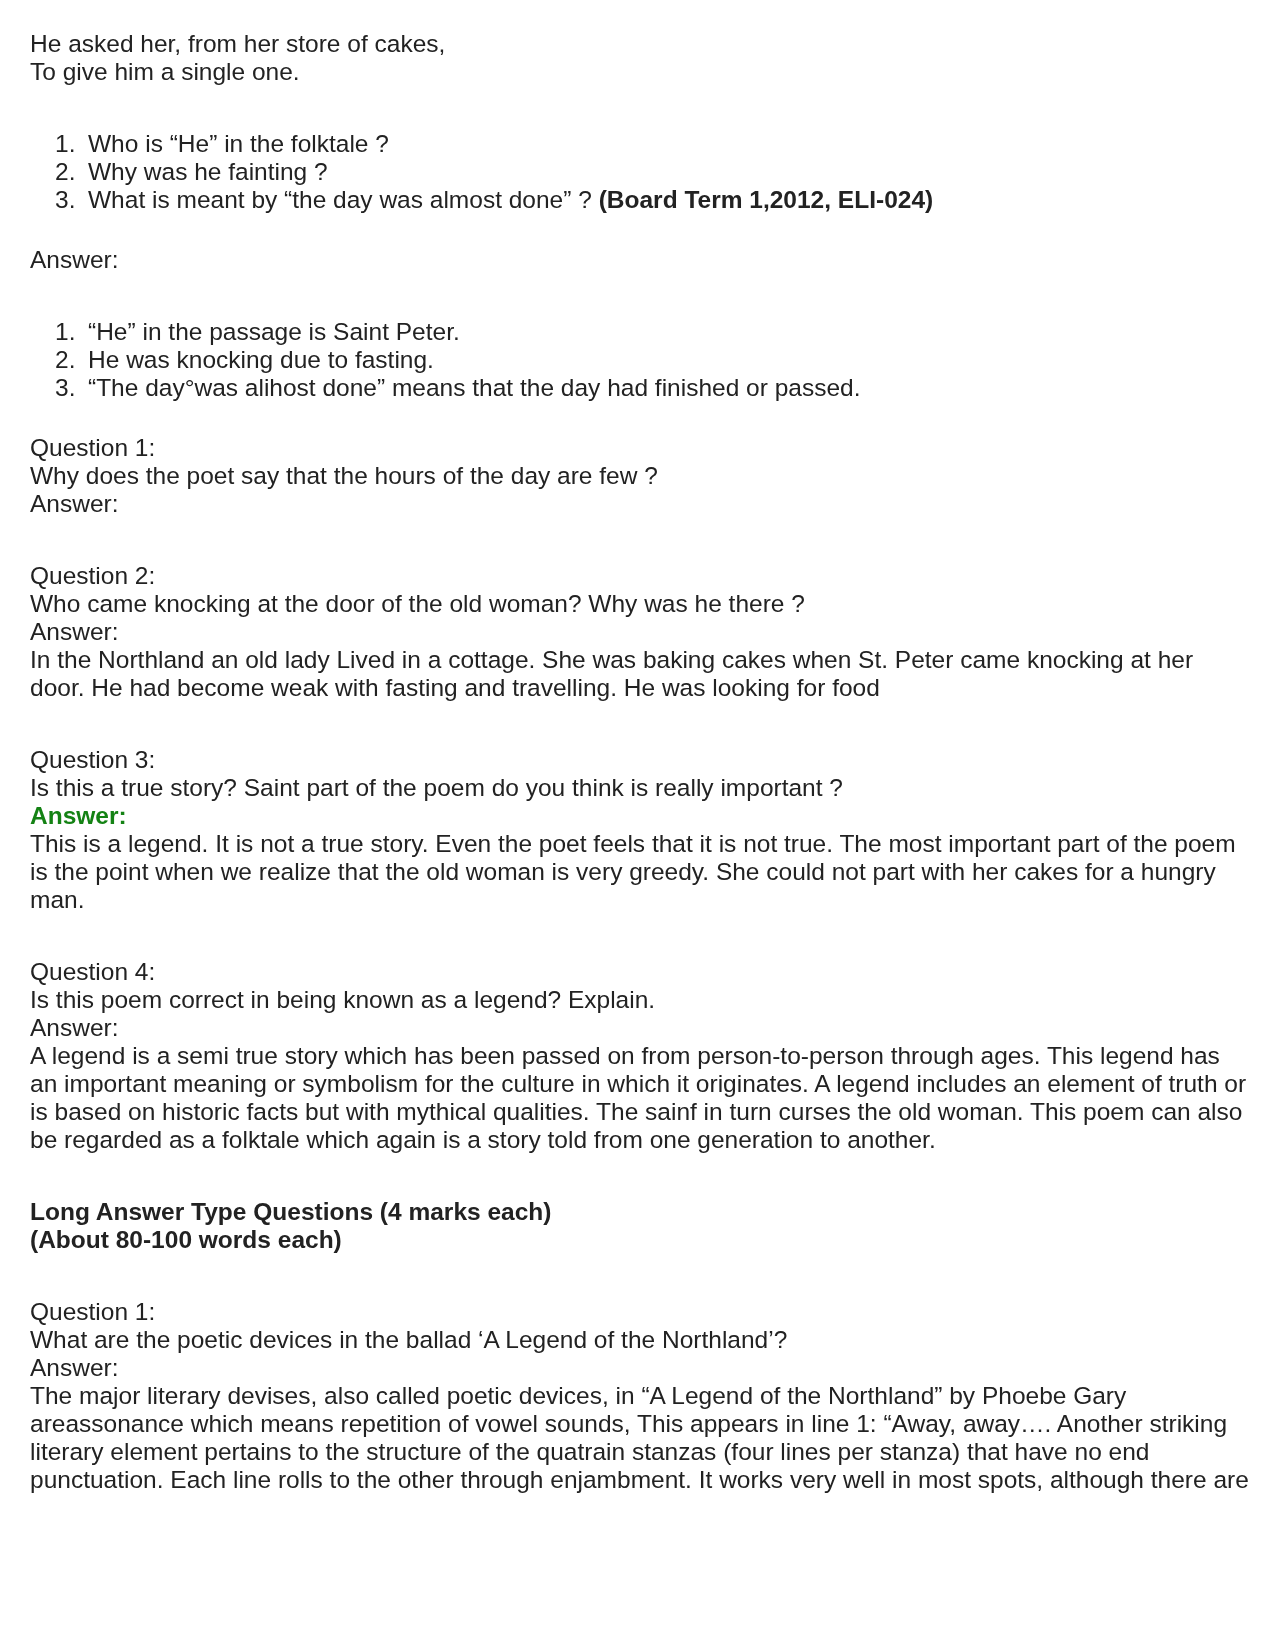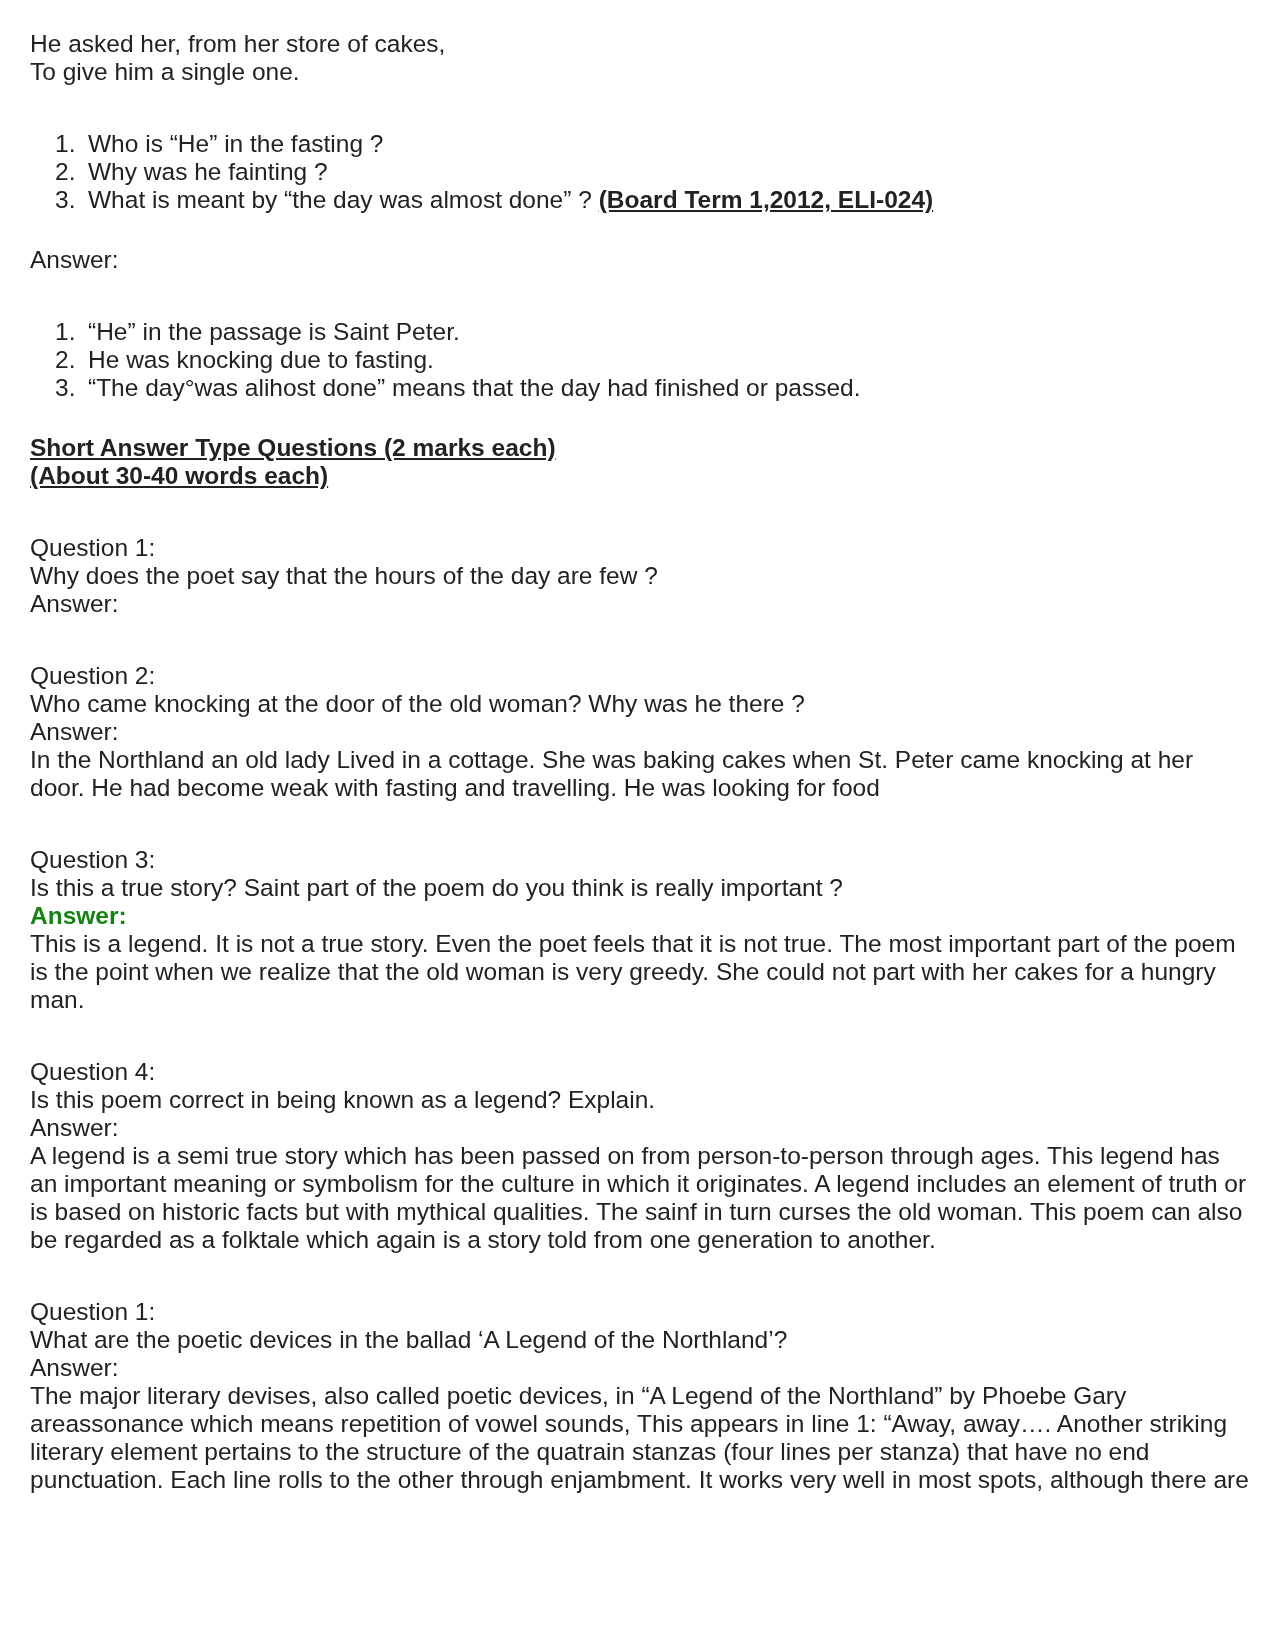--- a/index.html
+++ b/index.html
@@ -32,38 +32,37 @@
   }
   .num {
     flex: none;
     width: 33px;
   }
   .li-text {
     flex: none;
   }
   .bold {
     font-weight: bold;
-    text-decoration: underline;
   }
   .green-label {
     color: #148214;
     font-weight: bold;
   }
 </style>
 </head>
 <body>
 
 <div class="page">
 
   <div class="block">He asked her, from her store of cakes,<br>To give him a single one.</div>
 
   <div class="block list">
     <div class="li">
       <span class="num">1.</span>
-      <span class="li-text">Who is “He” in the fasting ?</span>
+      <span class="li-text">Who is “He” in the folktale ?</span>
     </div>
     <div class="li">
       <span class="num">2.</span>
       <span class="li-text">Why was he fainting ?</span>
     </div>
     <div class="li">
       <span class="num">3.</span>
       <span class="li-text"><span>What is meant by “the day was almost done” ? </span><span class="bold">(Board Term 1,2012, ELI-024)</span></span>
     </div>
   </div>
@@ -78,21 +77,20 @@
     <div class="li">
       <span class="num">2.</span>
       <span class="li-text">He was knocking due to fasting.</span>
     </div>
     <div class="li">
       <span class="num">3.</span>
       <span class="li-text">“The day°was alihost done” means that the day had finished or passed.</span>
     </div>
   </div>
 
-  <div class="block bold">Short Answer Type Questions (2 marks each)<br>(About 30-40 words each)</div>
 
   <div class="block">
     <div>Question 1:</div>
     <div>Why does the poet say that the hours of the day are few ?</div>
     <div>Answer:</div>
   </div>
 
   <div class="block">
     <div>Question 2:</div>
     <div>Who came knocking at the door of the old woman? Why was he there ?</div>
@@ -107,20 +105,21 @@
     <div>This is a legend. It is not a true story. Even the poet feels that it is not true. The most important part of the poem<br>is the point when we realize that the old woman is very greedy. She could not part with her cakes for a hungry<br>man.</div>
   </div>
 
   <div class="block">
     <div>Question 4:</div>
     <div>Is this poem correct in being known as a legend? Explain.</div>
     <div>Answer:</div>
     <div>A legend is a semi true story which has been passed on from person-to-person through ages. This legend has<br>an important meaning or symbolism for the culture in which it originates. A legend includes an element of truth or<br>is based on historic facts but with mythical qualities. The sainf in turn curses the old woman. This poem can also<br>be regarded as a folktale which again is a story told from one generation to another.</div>
   </div>
 
+  <div class="block bold">Long Answer Type Questions (4 marks each)<br>(About 80-100 words each)</div>
 
   <div class="block">
     <div>Question 1:</div>
     <div>What are the poetic devices in the ballad ‘A Legend of the Northland’?</div>
     <div>Answer:</div>
     <div>The major literary devises, also called poetic devices, in “A Legend of the Northland” by Phoebe Gary<br>areassonance which means repetition of vowel sounds, This appears in line 1: “Away, away…. Another striking<br>literary element pertains to the structure of the quatrain stanzas (four lines per stanza) that have no end<br>punctuation. Each line rolls to the other through enjambment. It works very well in most spots, although there are</div>
   </div>
 
 </div>
 

